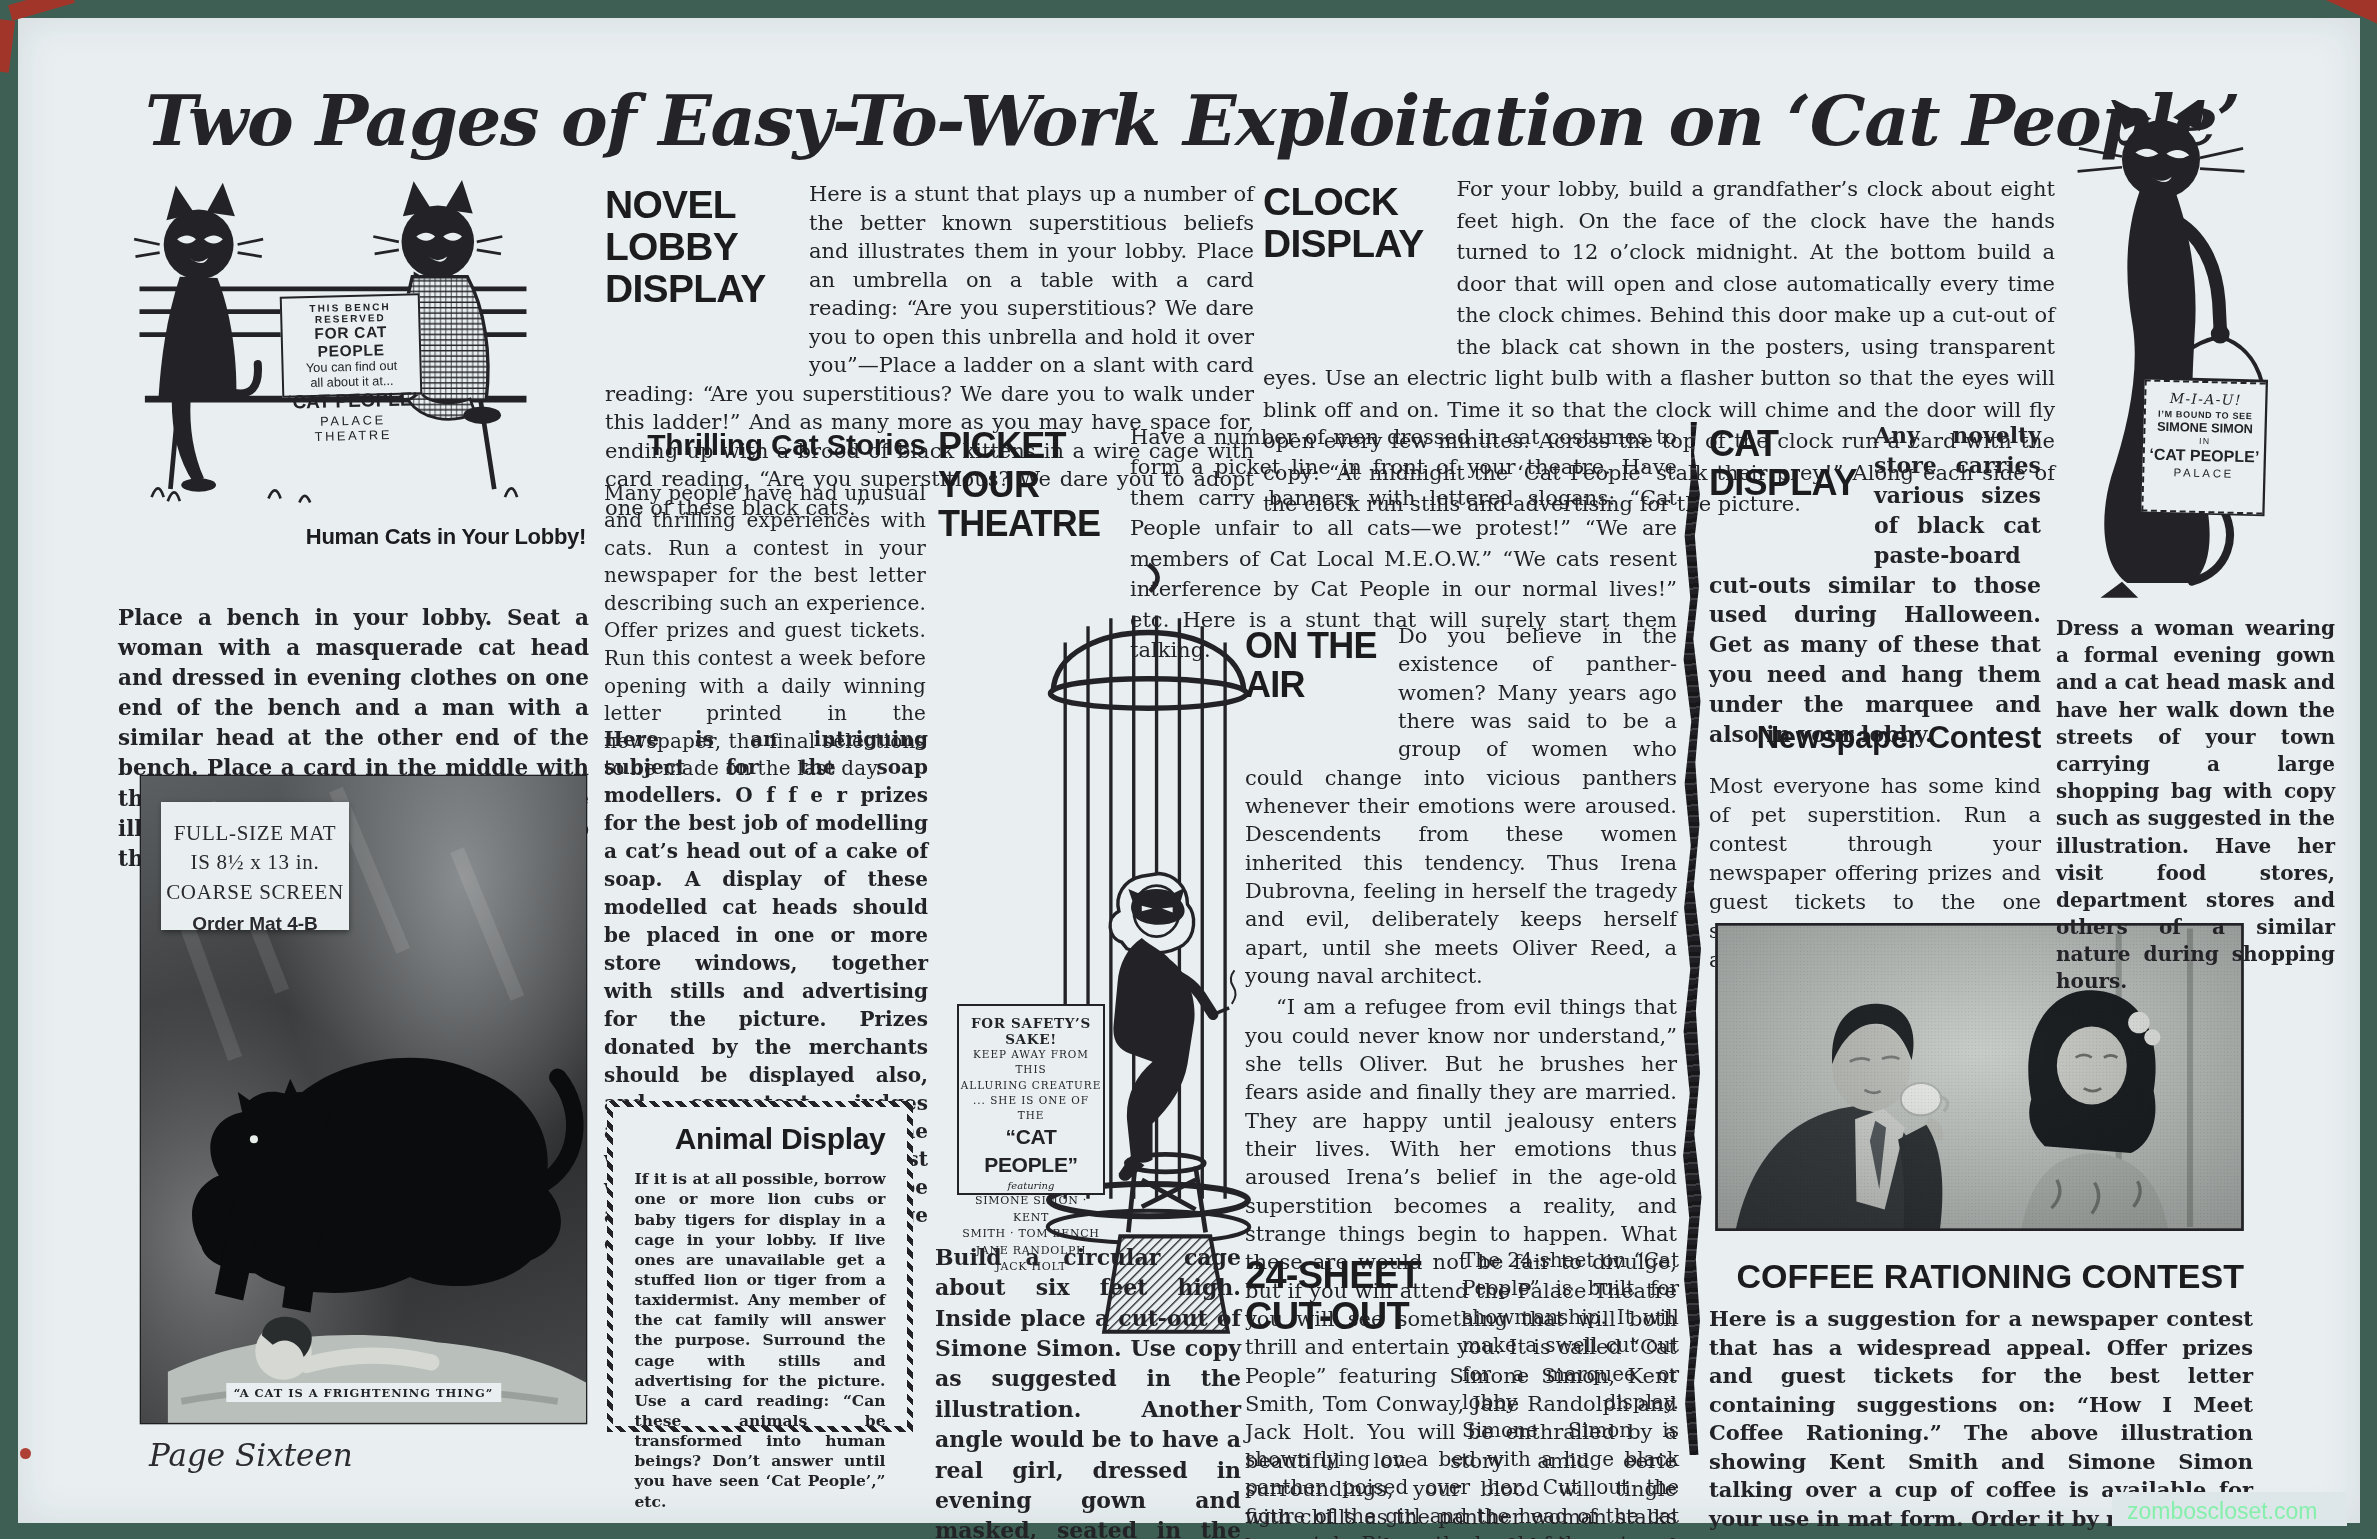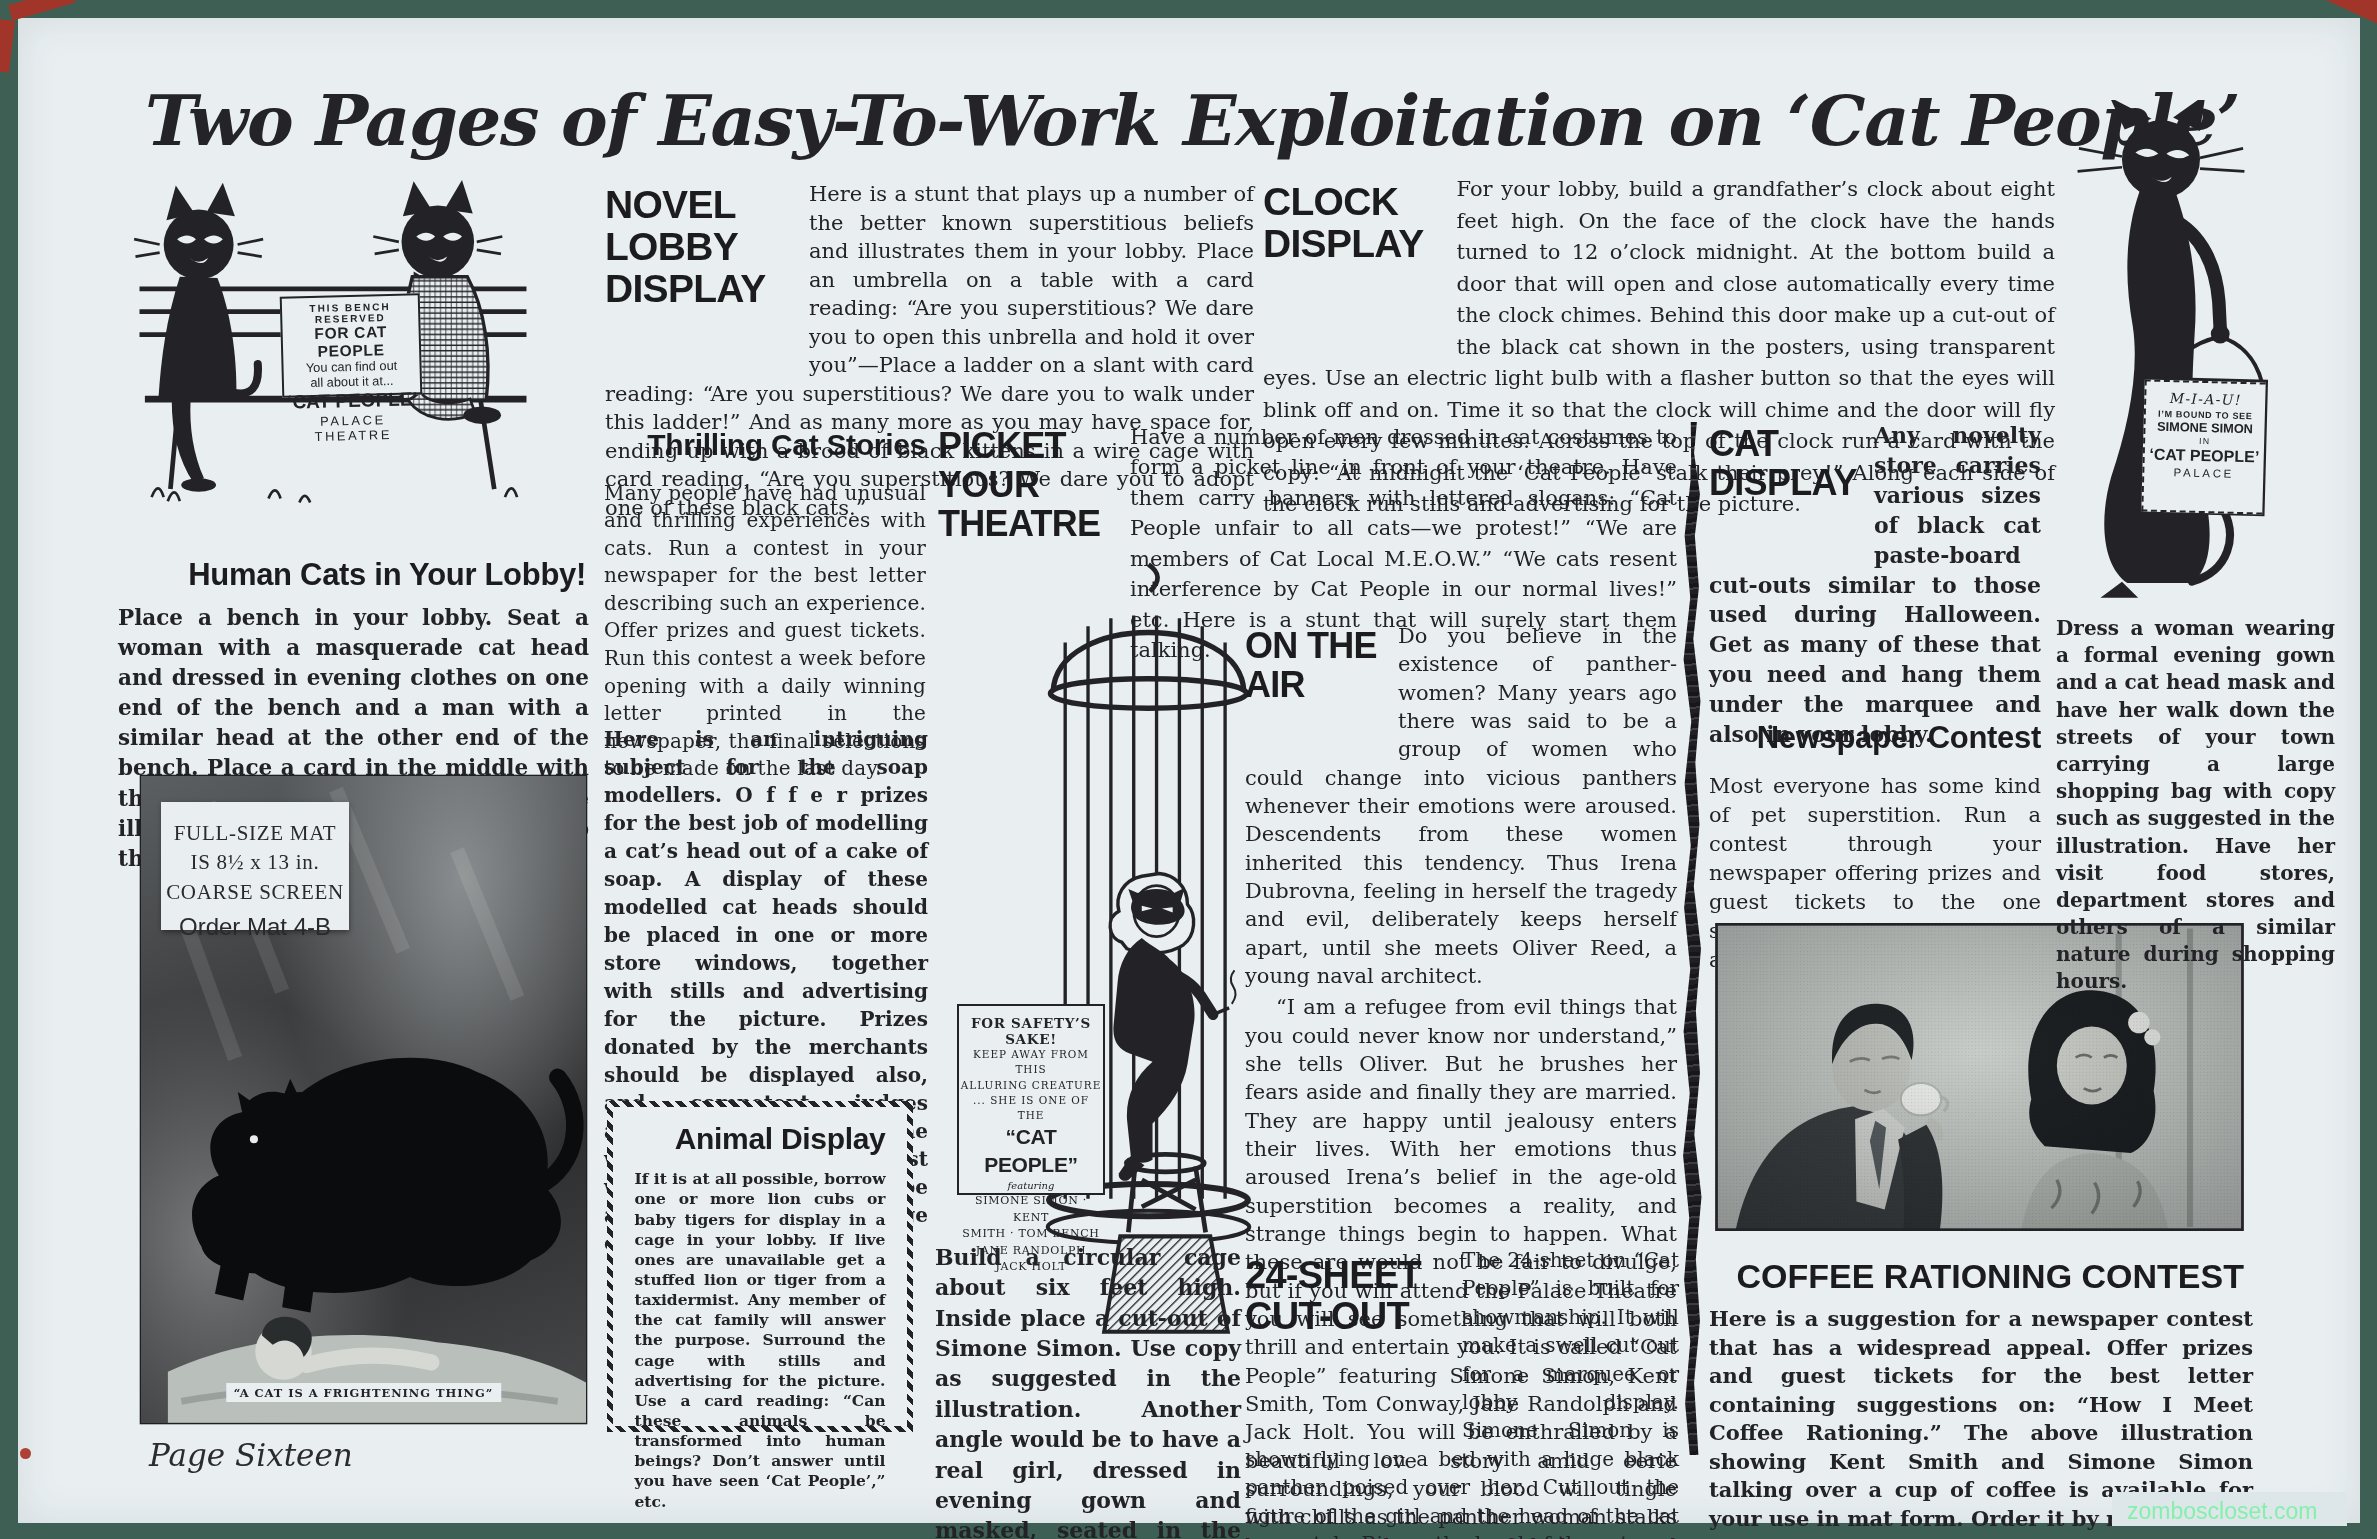--- a/index.html
+++ b/index.html
@@ -34,21 +34,21 @@
   .cage-sign .c7,.cage-sign .c8,.cage-sign .c9,.cage-sign .c10{font-size:11px;letter-spacing:0.7px;line-height:1.5}
   .bag-sign{transform:rotate(1.5deg);border-width:2px;padding-top:8px}
   .bag-sign .b1{font-style:italic;font-size:14px;letter-spacing:1.3px}
   .bag-sign .b2{font-family:"Liberation Sans",sans-serif;font-weight:700;font-size:9px;letter-spacing:0.7px;margin-top:2.7px}
   .bag-sign .b3{font-family:"Liberation Sans",sans-serif;font-weight:700;font-size:12.8px}
   .bag-sign .b4{font-family:"Liberation Sans",sans-serif;font-size:8.7px;letter-spacing:1.3px;margin-top:1.3px}
   .bag-sign .b5{font-family:"Liberation Sans",sans-serif;font-weight:700;font-size:16px;margin-top:1.3px}
   .bag-sign .b6{font-family:"Liberation Sans",sans-serif;font-size:11.4px;letter-spacing:2.7px;margin-top:1.3px}
   .mat-card{background:#e9eff1;text-align:center;color:#2a2a2e;box-shadow:1.3px 2px 5.4px rgba(0,0,0,.45);padding-top:17.5px}
   .mat-card .m{font-family:Liberation Serif, serif;font-size:21px;line-height:1.4;letter-spacing:0.7px}
-  .mat-card .m4{font-family:"Liberation Sans",sans-serif;font-weight:400;font-size:24px;margin-top:5.4px}
+  .mat-card .m4{font-family:"Liberation Sans",sans-serif;font-weight:700;font-size:19px;margin-top:5.4px}
   .photo-caption{background:#e9eff1;color:#232327;font-weight:700;font-size:11.4px;
                  letter-spacing:1px;padding:2.7px 8px;white-space:nowrap}
   .animal-box{background:linear-gradient(#e9eff1,#e9eff1) padding-box,
               repeating-linear-gradient(45deg,#232327 0 4.7px,#e9eff1 4.7px 9.4px) border-box;
               border:6.7px solid transparent;padding:9.4px 21.5px 6.7px 21.5px}
   .divider{background:repeating-linear-gradient(175deg,#17171a 0 4px,#3e3e42 4px 6px,#202024 6px 10.8px);
            clip-path:polygon(42% 0,66% 0,55% 3%,78% 7%,58% 11%,74% 16%,52% 21%,80% 27%,60% 33%,76% 39%,54% 45%,82% 51%,62% 57%,78% 63%,56% 69%,84% 75%,62% 81%,78% 87%,55% 93%,72% 100%,38% 100%,20% 95%,40% 89%,16% 83%,36% 77%,12% 71%,38% 65%,14% 59%,40% 53%,16% 47%,42% 41%,18% 35%,44% 29%,14% 23%,40% 17%,18% 11%,44% 5%)}
   .panther-photo{background:
       radial-gradient(ellipse at 72% 16%, #8a8d8f 0%, rgba(120,122,124,0) 42%),
       radial-gradient(ellipse at 16% 72%, #77797b 0%, rgba(110,112,114,0) 38%),
@@ -112,21 +112,21 @@
 
   <div class="abs sign bench-sign" style="left:281px;top:295px;width:140px;height:101px">
     <div class="s1">THIS BENCH RESERVED</div>
     <div class="s2">FOR CAT PEOPLE</div>
     <div class="s3">You can find out</div>
     <div class="s4">all about it at...</div>
     <div class="s5">‘CAT PEOPLE’</div>
     <div class="s6">PALACE THEATRE</div>
   </div>
 
-  <div class="abs center-head" style="left:108px;top:557px;width:478px;font-size:31px">Human Cats in Your Lobby!</div>
+  <div class="abs center-head" style="left:108px;top:524px;width:478px;font-size:22px">Human Cats in Your Lobby!</div>
   <div class="abs jtext bold" style="left:118px;top:603px;width:471px;font-size:21.5px;line-height:1.4">Place a bench in your lobby. Seat a woman with a masquerade cat head and dressed in evening clothes on one end of the bench and a man with a similar head at the other end of the bench.  Place a card in the middle with the copy as suggested in the illustration. Spot light this display so that it stands out.</div>
 
   <div class="abs panther-photo" style="left:141px;top:776px;width:445px;height:647px">
     <svg width="445" height="647" viewBox="0 0 662 962">
       <path d="M100 40 L210 320 M290 20 L390 260 M470 110 L560 330 M60 200 L140 420" stroke="#ffffff" stroke-opacity="0.10" stroke-width="22"></path>
       <g fill="#0b0c0d">
         <path d="M90 700 C60 650 80 600 130 590 C120 520 170 470 240 470 C300 420 420 400 500 440 C580 470 620 540 600 610 C640 650 630 700 580 720 C540 760 460 770 400 745 C330 780 220 775 170 740 C120 735 95 720 90 700 Z"></path>
         <path d="M120 600 C90 560 100 510 150 500 C160 470 200 460 230 480 C250 470 270 480 280 500 L270 560 C250 600 180 630 140 620 Z"></path>
         <path d="M150 498 l-6 -28 26 18 z M212 476 l10 -26 14 30 z"></path>
         <path d="M140 620 L110 770 L152 780 L182 640 Z M230 645 L210 790 L252 798 L270 662 Z"></path>

